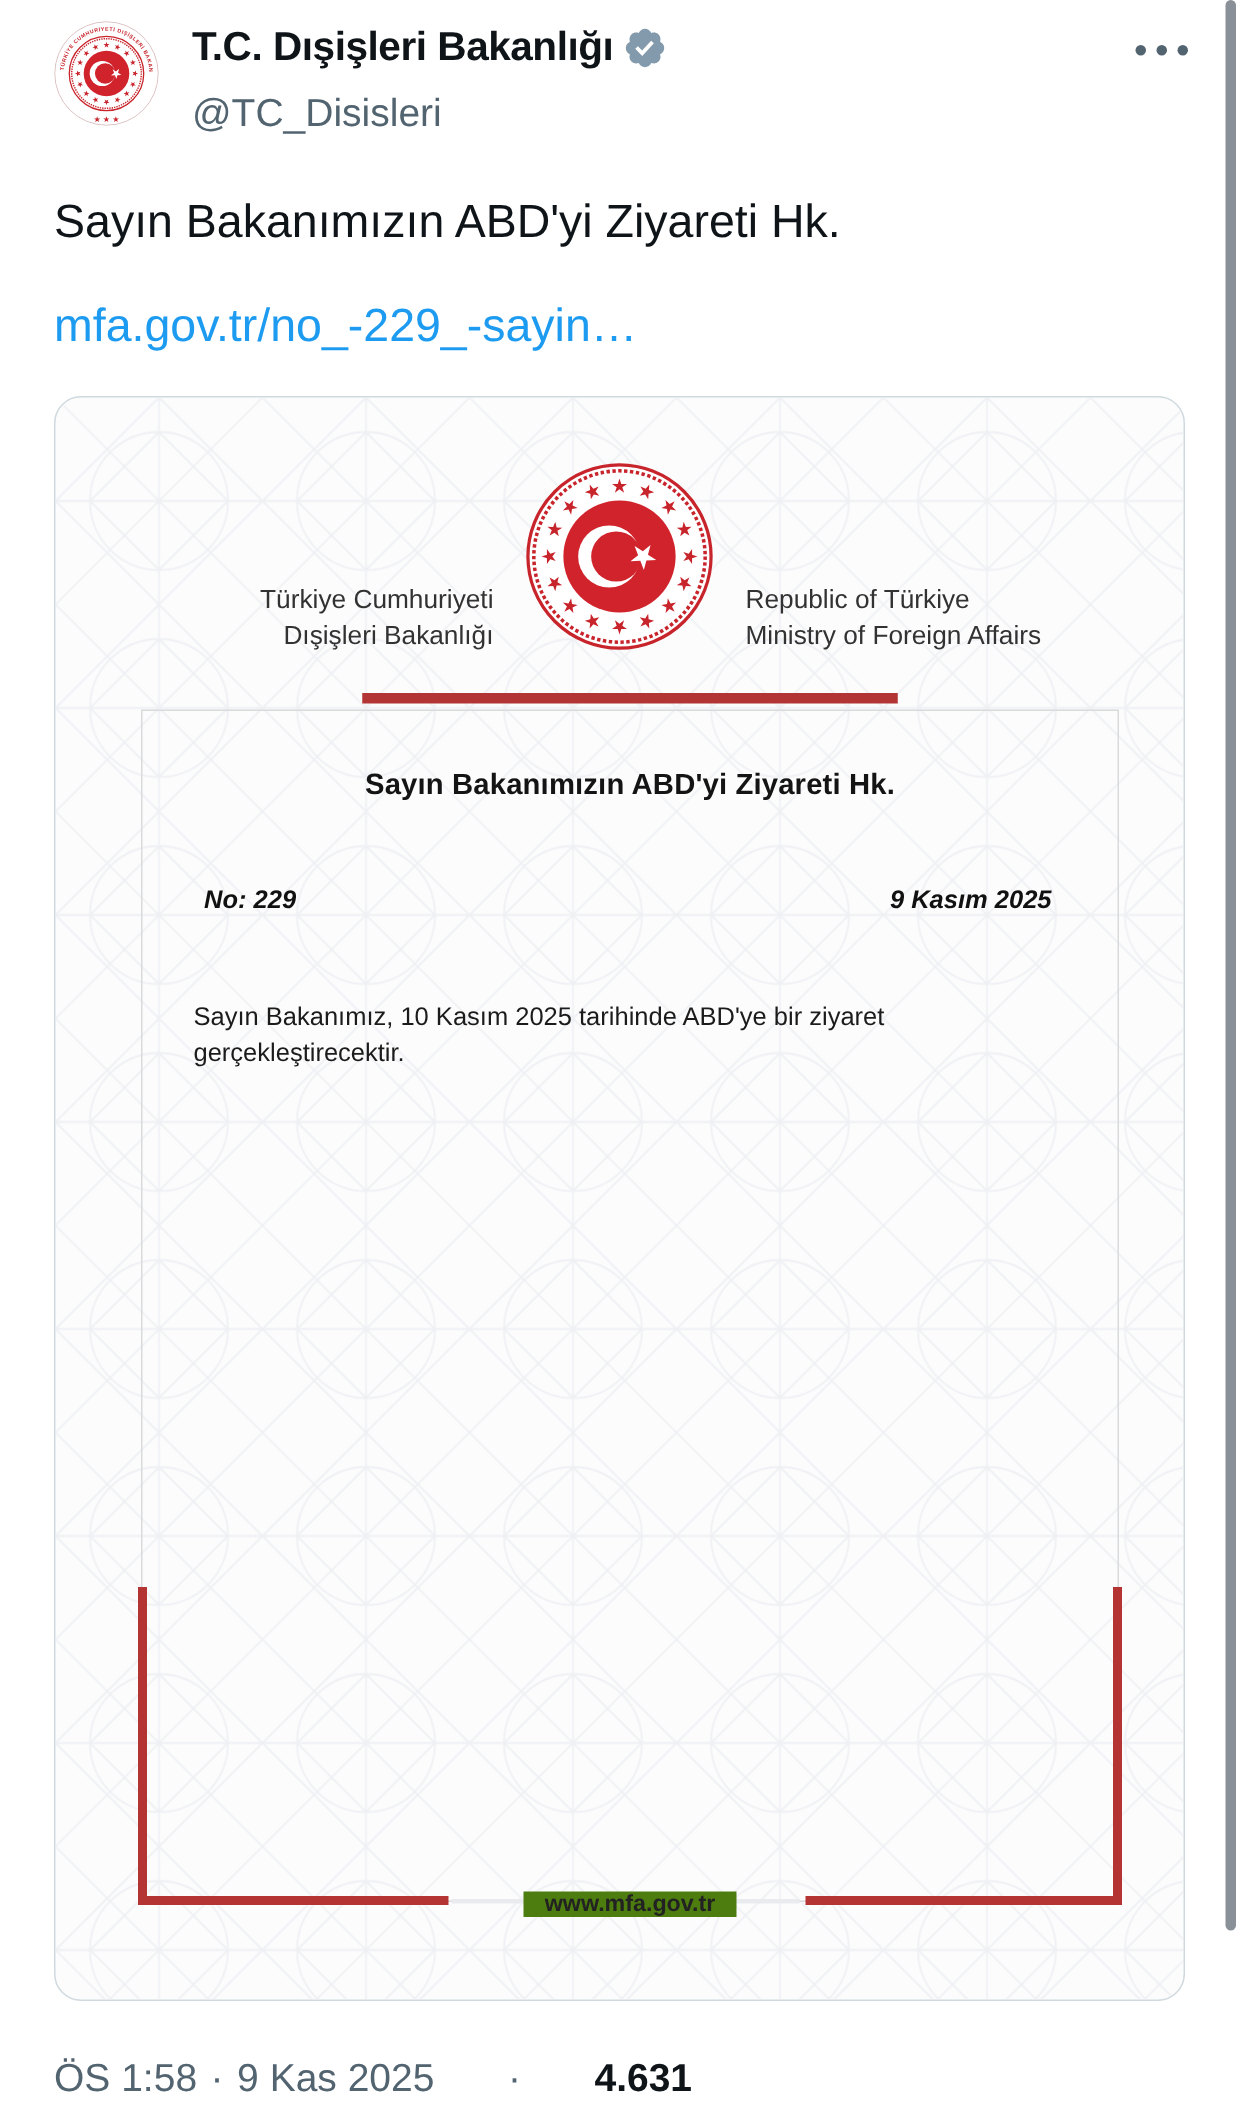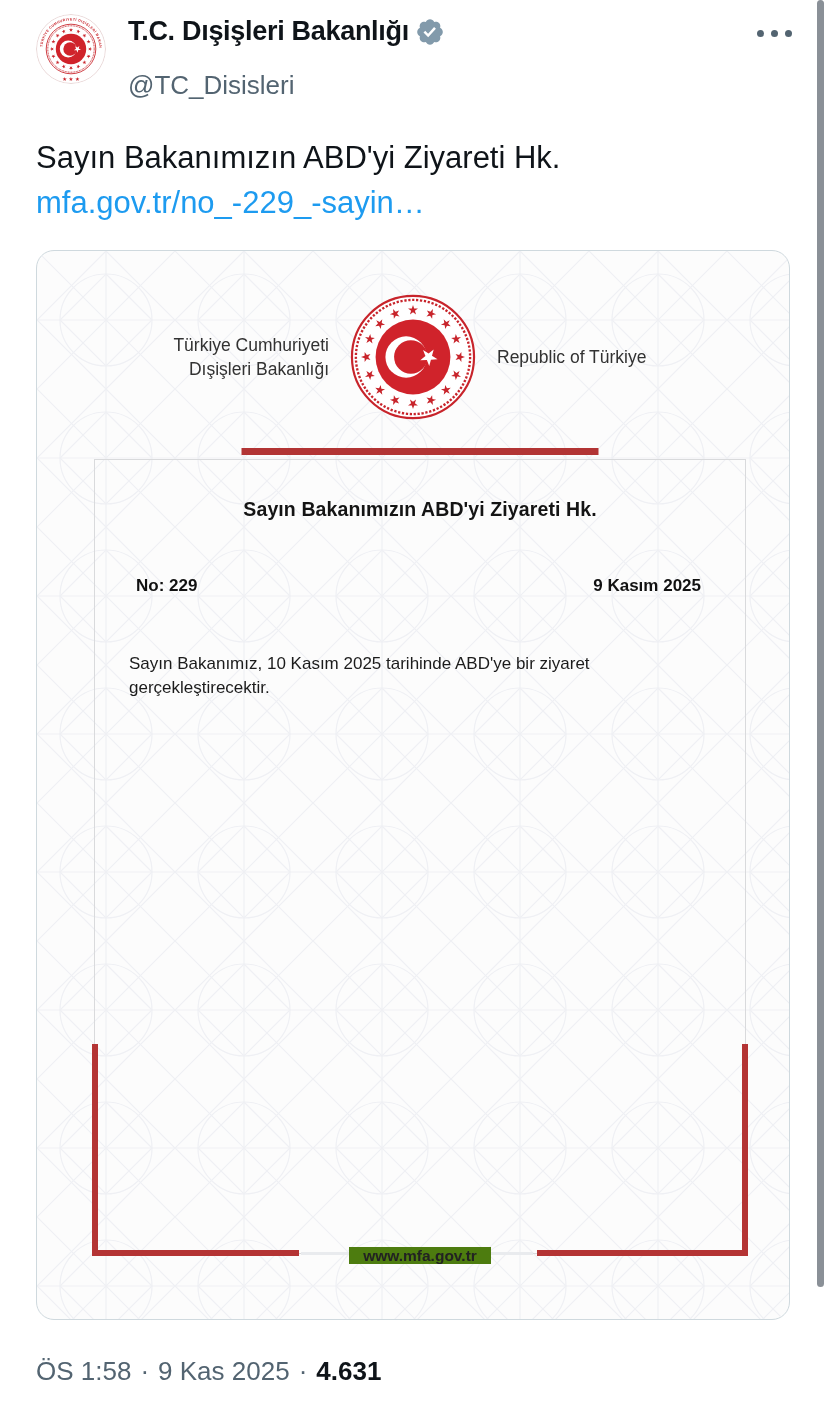--- a/index.html
+++ b/index.html
@@ -17,66 +17,66 @@
 
   
   .tweet { padding:14px 36px 0 36px; }
 
   .header-row { display:flex; align-items:flex-start; }
   .avatar { width:70px; height:70px; border-radius:50%; flex:none; overflow:hidden; }
   .name-col { margin-left:22px; padding-top:2px; min-width:0; }
   .name-line { display:flex; align-items:center; gap:6px; }
   .author-name { font-size:27px; font-weight:bold; color:#0f1419; letter-spacing:-0.3px; white-space:nowrap; }
   .badge-wrap { width:30px; height:30px; flex:none; display:flex; }
-  .author-handle { font-size:26px; color:#536471; margin-top:23px; }
+  .author-handle { font-size:26px; color:#536471; margin-top:13px; }
   .more-btn { margin-left:auto; padding-top:16px; display:flex; gap:7px; cursor:pointer; }
   .more-btn i { width:7px; height:7px; border-radius:50%; background:#536471; display:block; }
 
   .tweet-text { margin-top:36px; font-size:31px; line-height:42px; color:#0f1419; }
-  .tweet-link { display:block; margin-top:3px; font-size:31px; line-height:42px;
+  .tweet-link { display:block; margin-top:27px; font-size:31px; line-height:42px;
     color:#1d9bf0; text-decoration:none; cursor:pointer; }
 
   
   .card { position:relative; margin-top:26px; width:754px; height:1070px;
     border:1px solid #cfd9de; border-radius:18px; overflow:hidden;
     background:#fcfcfc; cursor:pointer; }
   .pattern-svg { position:absolute; left:0; top:0; width:100%; height:100%; }
 
   .doc-header { position:absolute; top:42px; left:0; right:0;
-    display:flex; justify-content:center; align-items:center; gap:20px; z-index:2; }
+    display:flex; justify-content:center; align-items:flex-end; gap:20px; z-index:2; }
   .doc-h-left, .doc-h-right { width:228px; font-size:17.5px; line-height:1.38; color:#323232; }
   .doc-h-left { text-align:right; }
   .doc-h-right { text-align:left; }
   .doc-logo { flex:none; width:128px; height:128px; }
 
   .doc-box { position:absolute; left:57px; top:208px; width:652px; height:795px;
     border:1px solid #d9dadc; z-index:2; }
   .red-bar { position:absolute; top:-12px; left:50%; transform:translateX(-50%);
     width:357px; height:7px; background:#b23434; }
   .doc-title { position:absolute; top:38px; left:0; right:0; text-align:center;
     font-size:19.5px; font-weight:bold; color:#141414; letter-spacing:0.1px; }
   .doc-meta { position:absolute; top:116px; left:41px; right:44px;
     display:flex; justify-content:space-between;
-    font-size:17px; font-weight:bold; color:#111111; }
+    font-size:17px; font-weight:bold; color:#111111;font-style:italic; }
   .doc-body { position:absolute; top:192px; left:34px; right:38px;
     font-size:17px; color:#1b1b1b; line-height:1.4; }
 
   .brk { position:absolute; background:#b43434; z-index:3; }
   .brk-lv { left:-3px;  bottom:-3px; width:6px;  height:212px; }
   .brk-lh { left:-3px;  bottom:-3px; height:6px; width:207px; }
   .brk-rv { right:-3px; bottom:-3px; width:6px;  height:212px; }
   .brk-rh { right:-3px; bottom:-3px; height:6px; width:211px; }
   .foot-line { position:absolute; bottom:-2px; left:206px; right:212px;
     height:3px; background:#e9ebee; z-index:2; }
   .doc-url { position:absolute; bottom:-12px; left:0; right:0; text-align:center;
     font-size:15.5px; font-weight:bold; color:#222222; z-index:4; }
   .doc-url span { background:#4d7c0f; padding:0 14px; }
 
   
-  .time-row { margin-top:36px; font-size:26px; color:#536471; display:flex; align-items:baseline; }
+  .time-row { margin-top:36px; font-size:26px; color:#536471; display:flex; align-items:baseline;gap:40px; }
   .time-row .sep { margin:0 9px; }
   .views-count { font-weight:bold; color:#0f1419; margin-right:8px; }
   .timestamp { cursor:pointer; display:flex; align-items:baseline; }
 
   .defs-svg { position:absolute; width:0; height:0; }
 </style>
 </head>
 <body>
 
 <svg class="defs-svg" aria-hidden="true">
@@ -165,20 +165,21 @@
     <div class="doc-header">
       <div class="doc-h-left">
         <div>Türkiye Cumhuriyeti</div>
         <div>Dışişleri Bakanlığı</div>
       </div>
       <svg class="doc-logo" viewBox="-65 -65 130 130">
         <use href="#mfa-emblem"></use>
       </svg>
       <div class="doc-h-right">
         <div>Republic of Türkiye</div>
+        <div>Ministry of Foreign Affairs</div>
       </div>
     </div>
 
     <div class="doc-box">
       <div class="red-bar"></div>
       <div class="doc-title">Sayın Bakanımızın ABD'yi Ziyareti Hk.</div>
       <div class="doc-meta">
         <span>No: 229</span>
         <span>9 Kasım 2025</span>
       </div>

